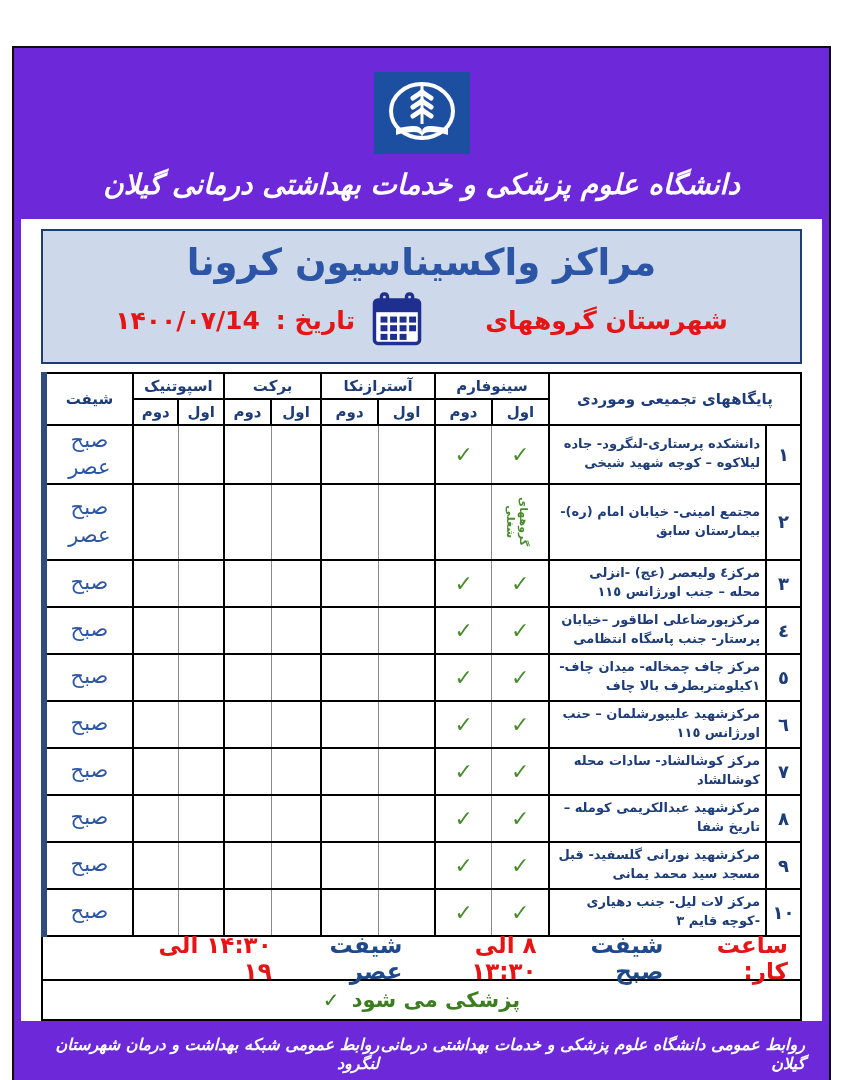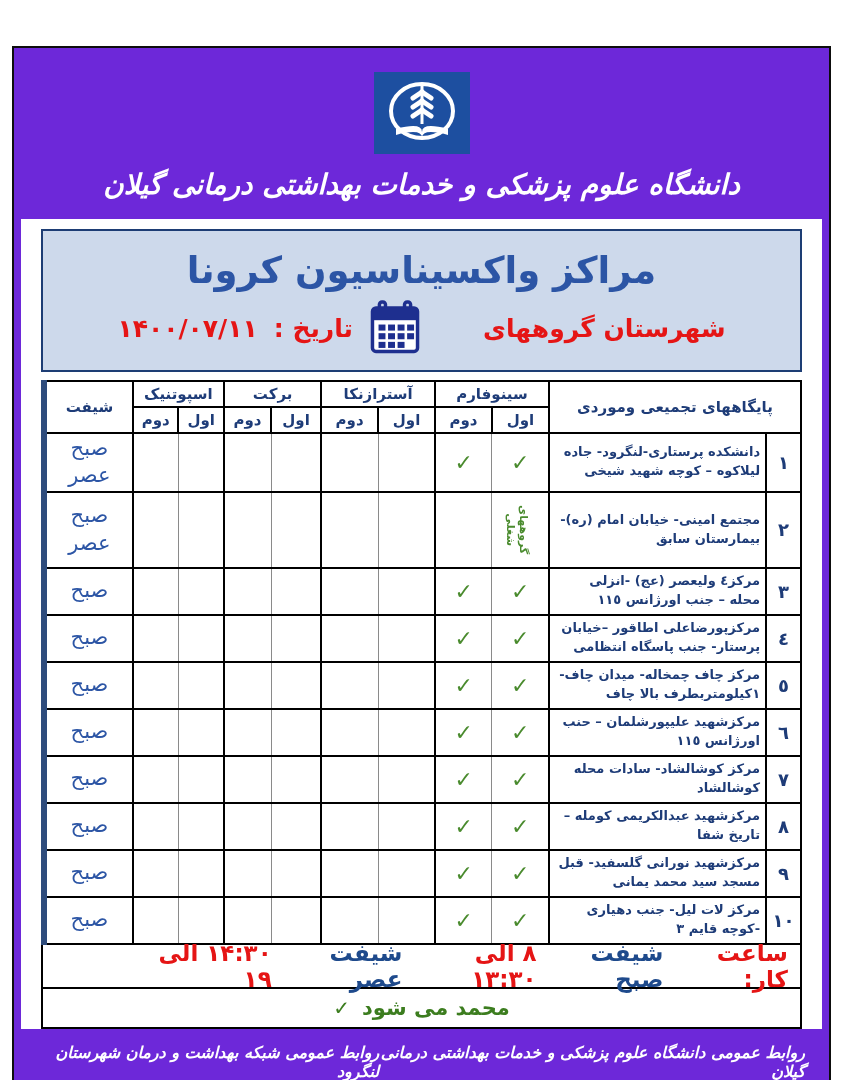--- a/index.html
+++ b/index.html
@@ -19,21 +19,21 @@
     color:#ffffff;font-style:italic;font-weight:bold;font-size:28px;
     text-align:center;margin-top:10px;letter-spacing:1px;direction:rtl;
   }
   
   .content{
     background:#ffffff;margin:18px 7px 0 7px;padding:10px 20px 0 20px;
     box-sizing:border-box;flex:0 0 auto;
   }
   .title-box{
     border:2px solid #1d3d74;background:#cdd9eb;
-    padding:18px 0 14px 0;box-sizing:border-box;
+    padding:10px 0 14px 0;box-sizing:border-box;
   }
   .title-box .main-title{
     text-align:center;color:#2c55a5;font-size:37px;font-weight:bold;direction:rtl;
   }
   .title-meta{
     display:flex;direction:rtl;justify-content:center;align-items:center;
     gap:16px;margin-top:8px;font-weight:bold;font-size:25px;
   }
   .red{color:#e51515;} .blue{color:#1e4a8c;}
   .county{margin-left:46px;}
@@ -133,21 +133,21 @@
             <rect x="11" y="38" width="8" height="7"></rect>
               <rect x="22" y="38" width="8" height="7"></rect>
             <rect x="33" y="38" width="8" height="7"></rect>
               <rect x="44" y="38" width="8" height="7"></rect>
             <rect x="11" y="48" width="8" height="7"></rect>
               <rect x="22" y="48" width="8" height="7"></rect>
             <rect x="33" y="48" width="8" height="7"></rect>
           </g>
         </svg>
         <span class="red">تاریخ :</span>
-        <span class="red date-value">۱۴۰۰/۰۷/۱۱</span>
+        <span class="red date-value">۱۴۰۰/۰۷/14</span>
       </div>
     </div>
 
     <table class="vax-table">
       <colgroup>
         <col style="width:4.6%">
           <col style="width:28.6%">
         <col style="width:7.5%">
           <col style="width:7.5%">
         <col style="width:7.5%">
@@ -321,21 +321,21 @@
         <span class="red">۸ الی ۱۳:۳۰</span>
       </span>
       <span class="hours-group hours-evening">
         <span class="blue">شیفت عصر</span>
         <span class="red">۱۴:۳۰ الی ۱۹</span>
       </span>
       <span class="hours-spacer"></span>
     </div>
 
     <div class="legend-bar">
-      <span>محمد می شود</span>
+      <span>پزشکی می شود</span>
       <span class="check">✓</span>
     </div>
 
   </div>
 
   <div class="footer-band">
     <span>روابط عمومی دانشگاه علوم پزشکی و خدمات بهداشتی درمانی گیلان</span>
     <span>روابط عمومی شبکه بهداشت و درمان شهرستان لنگرود</span>
   </div>
 

